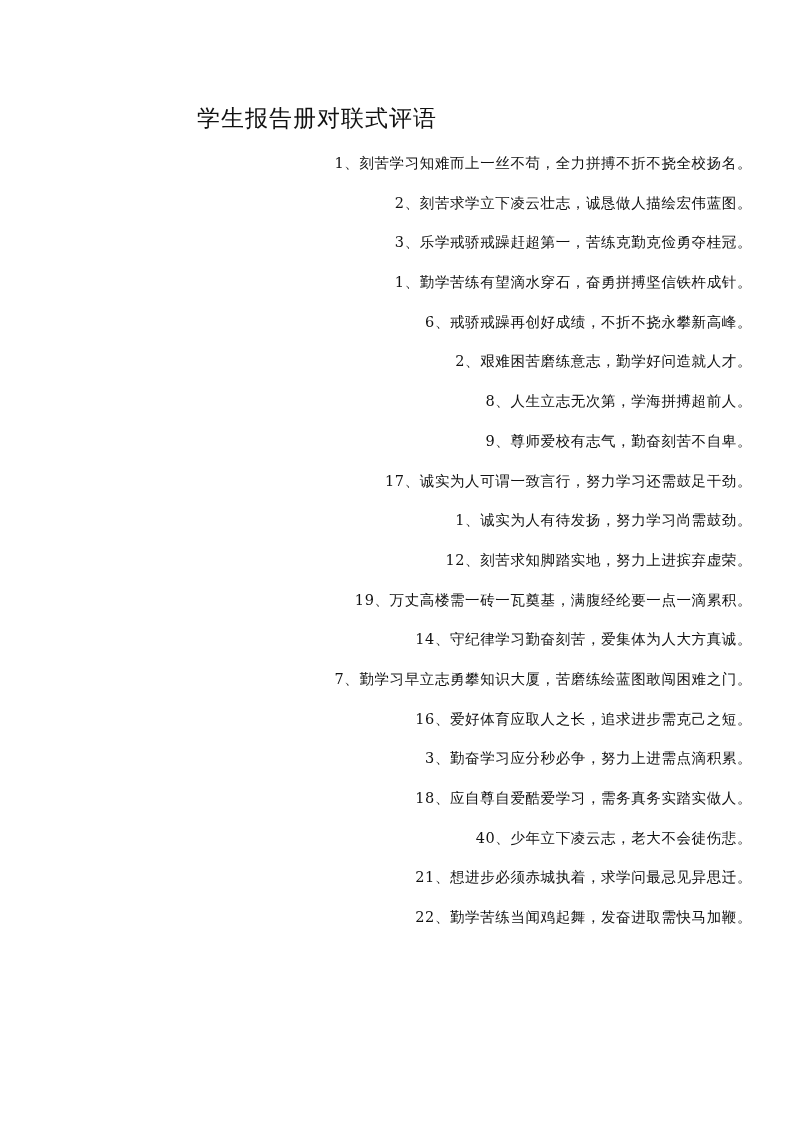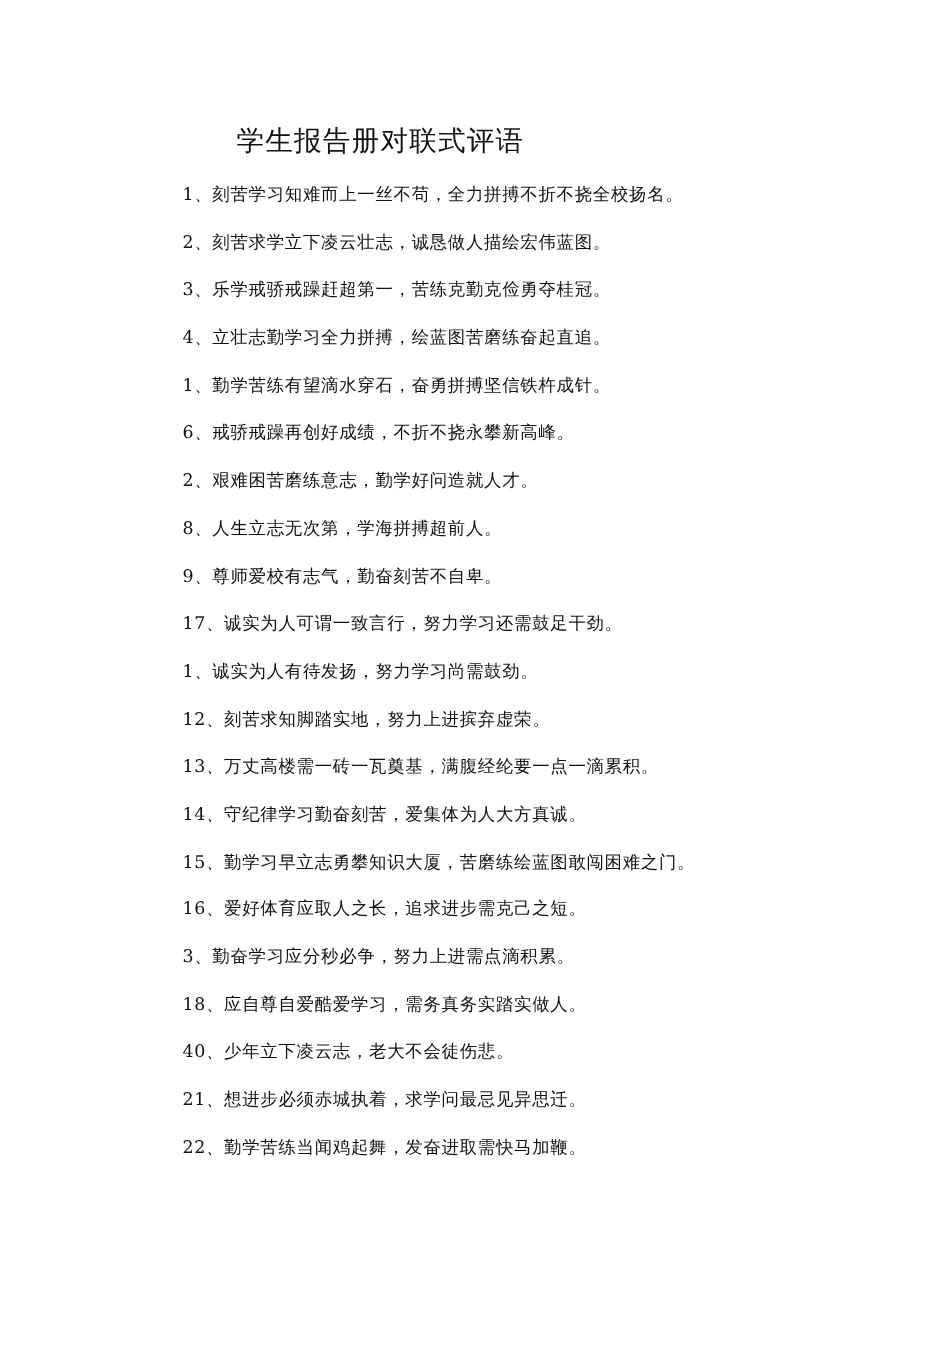--- a/index.html
+++ b/index.html
@@ -1,43 +1,42 @@
 <!DOCTYPE html>
 <html><head>
   <meta charset="utf-8">
   <style>
     html, body { margin: 0; padding: 0; background: #ffffff; }
     body { width: 793px; height: 1122px; position: relative; overflow: hidden;
            font-family: "DejaVu Serif", "Liberation Serif", serif; color: #111; }
     .title { position: absolute; top: 101px; left: 0; width: 634px; text-align: center;
              font-family: "DejaVu Sans", "Liberation Sans", sans-serif;
              font-size: 23px; line-height: 34px; letter-spacing: 1px; color: #111; }
-    .list { position: absolute; top: 152px; left: 152px; width: 600px; margin: 0; padding: 0; list-style: none; }
+    .list { position: absolute; top: 152px; left: 152px; width: 600px; margin: 0; padding: 0; list-style: none; text-align: right; }
     .item { height: 39.7px; line-height: 22px; font-size: 14.5px; white-space: nowrap; letter-spacing: 0.6px; }
   </style>
 </head>
 <body>
 
 <div class="title">学生报告册对联式评语</div>
 
 <ul class="list">
   <li class="item">1、刻苦学习知难而上一丝不苟，全力拼搏不折不挠全校扬名。</li>
   <li class="item">2、刻苦求学立下凌云壮志，诚恳做人描绘宏伟蓝图。</li>
   <li class="item">3、乐学戒骄戒躁赶超第一，苦练克勤克俭勇夺桂冠。</li>
-  <li class="item">4、立壮志勤学习全力拼搏，绘蓝图苦磨练奋起直追。</li>
   <li class="item">1、勤学苦练有望滴水穿石，奋勇拼搏坚信铁杵成针。</li>
   <li class="item">6、戒骄戒躁再创好成绩，不折不挠永攀新高峰。</li>
   <li class="item">2、艰难困苦磨练意志，勤学好问造就人才。</li>
   <li class="item">8、人生立志无次第，学海拼搏超前人。</li>
   <li class="item">9、尊师爱校有志气，勤奋刻苦不自卑。</li>
   <li class="item">17、诚实为人可谓一致言行，努力学习还需鼓足干劲。</li>
   <li class="item">1、诚实为人有待发扬，努力学习尚需鼓劲。</li>
   <li class="item">12、刻苦求知脚踏实地，努力上进摈弃虚荣。</li>
-  <li class="item">13、万丈高楼需一砖一瓦奠基，满腹经纶要一点一滴累积。</li>
+  <li class="item">19、万丈高楼需一砖一瓦奠基，满腹经纶要一点一滴累积。</li>
   <li class="item">14、守纪律学习勤奋刻苦，爱集体为人大方真诚。</li>
-  <li class="item">15、勤学习早立志勇攀知识大厦，苦磨练绘蓝图敢闯困难之门。</li>
+  <li class="item">7、勤学习早立志勇攀知识大厦，苦磨练绘蓝图敢闯困难之门。</li>
   <li class="item">16、爱好体育应取人之长，追求进步需克己之短。</li>
   <li class="item">3、勤奋学习应分秒必争，努力上进需点滴积累。</li>
   <li class="item">18、应自尊自爱酷爱学习，需务真务实踏实做人。</li>
   <li class="item">40、少年立下凌云志，老大不会徒伤悲。</li>
   <li class="item">21、想进步必须赤城执着，求学问最忌见异思迁。</li>
   <li class="item">22、勤学苦练当闻鸡起舞，发奋进取需快马加鞭。</li>
 </ul>
 
 </body></html>

